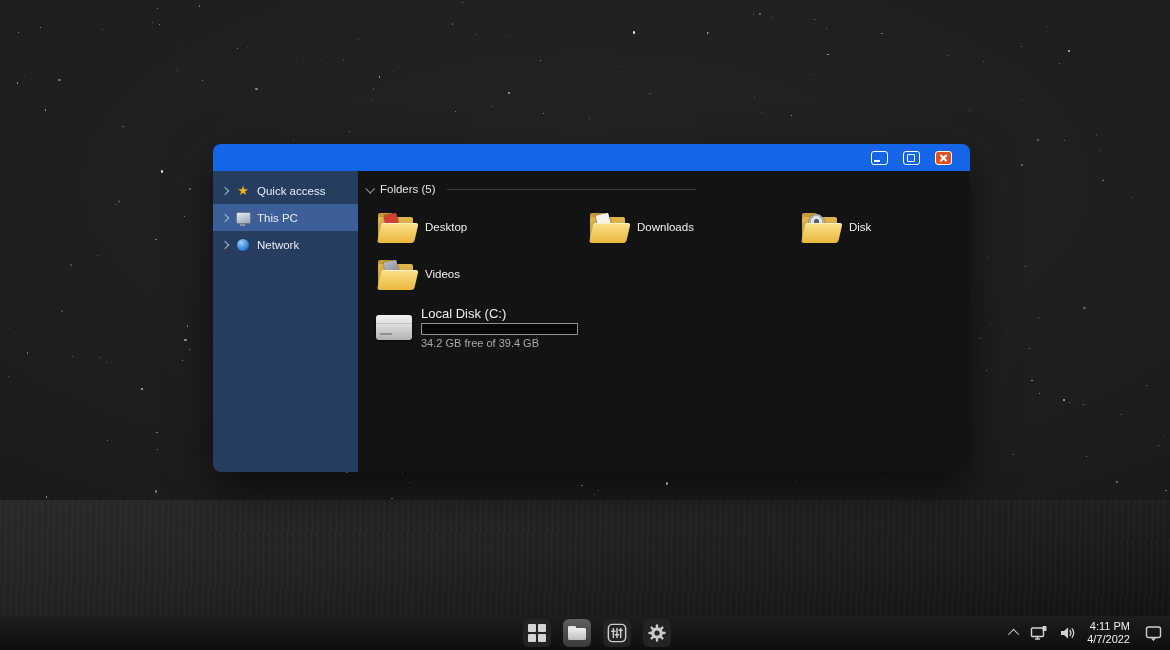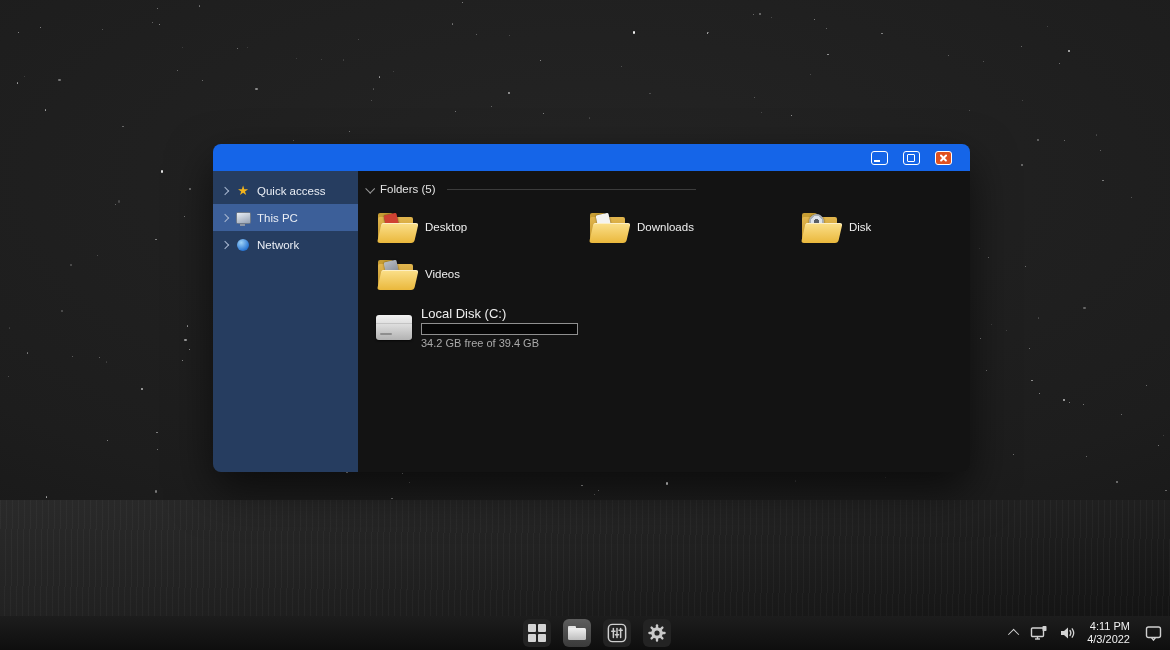--- a/index.html
+++ b/index.html
@@ -482,21 +482,21 @@
         <line x1="7.5" y1="11.5" x2="7.5" y2="14" stroke="#d2d2d2" stroke-width="1.4"></line>
         <rect x="12.5" y="1" width="4" height="5" rx="0.8" fill="#d2d2d2"></rect>
       </svg>
       <svg class="traysvg" width="17" height="16" viewBox="0 0 17 16">
         <path d="M2 6 L5 6 L9 2.5 L9 13.5 L5 10 L2 10 Z" fill="#d2d2d2"></path>
         <path d="M11 5.5 q1.8 2.5 0 5" fill="none" stroke="#d2d2d2" stroke-width="1.3" stroke-linecap="round"></path>
         <path d="M13.2 3.8 q3 4.2 0 8.4" fill="none" stroke="#d2d2d2" stroke-width="1.3" stroke-linecap="round"></path>
       </svg>
       <div class="clock">
         <span>4:11 PM</span>
-        <span>4/3/2022</span>
+        <span>4/7/2022</span>
       </div>
       <svg class="traysvg" style="margin-left:4px" width="17" height="17" viewBox="0 0 17 17">
         <rect x="1.5" y="2" width="14" height="10.5" rx="2" fill="none" stroke="#cfcfcf" stroke-width="1.4"></rect>
         <path d="M6.5 12.5 L8.5 15.2 L10.5 12.5" fill="none" stroke="#cfcfcf" stroke-width="1.4" stroke-linejoin="round"></path>
       </svg>
     </div>
   </div>
 </div>
 
 </body></html>

